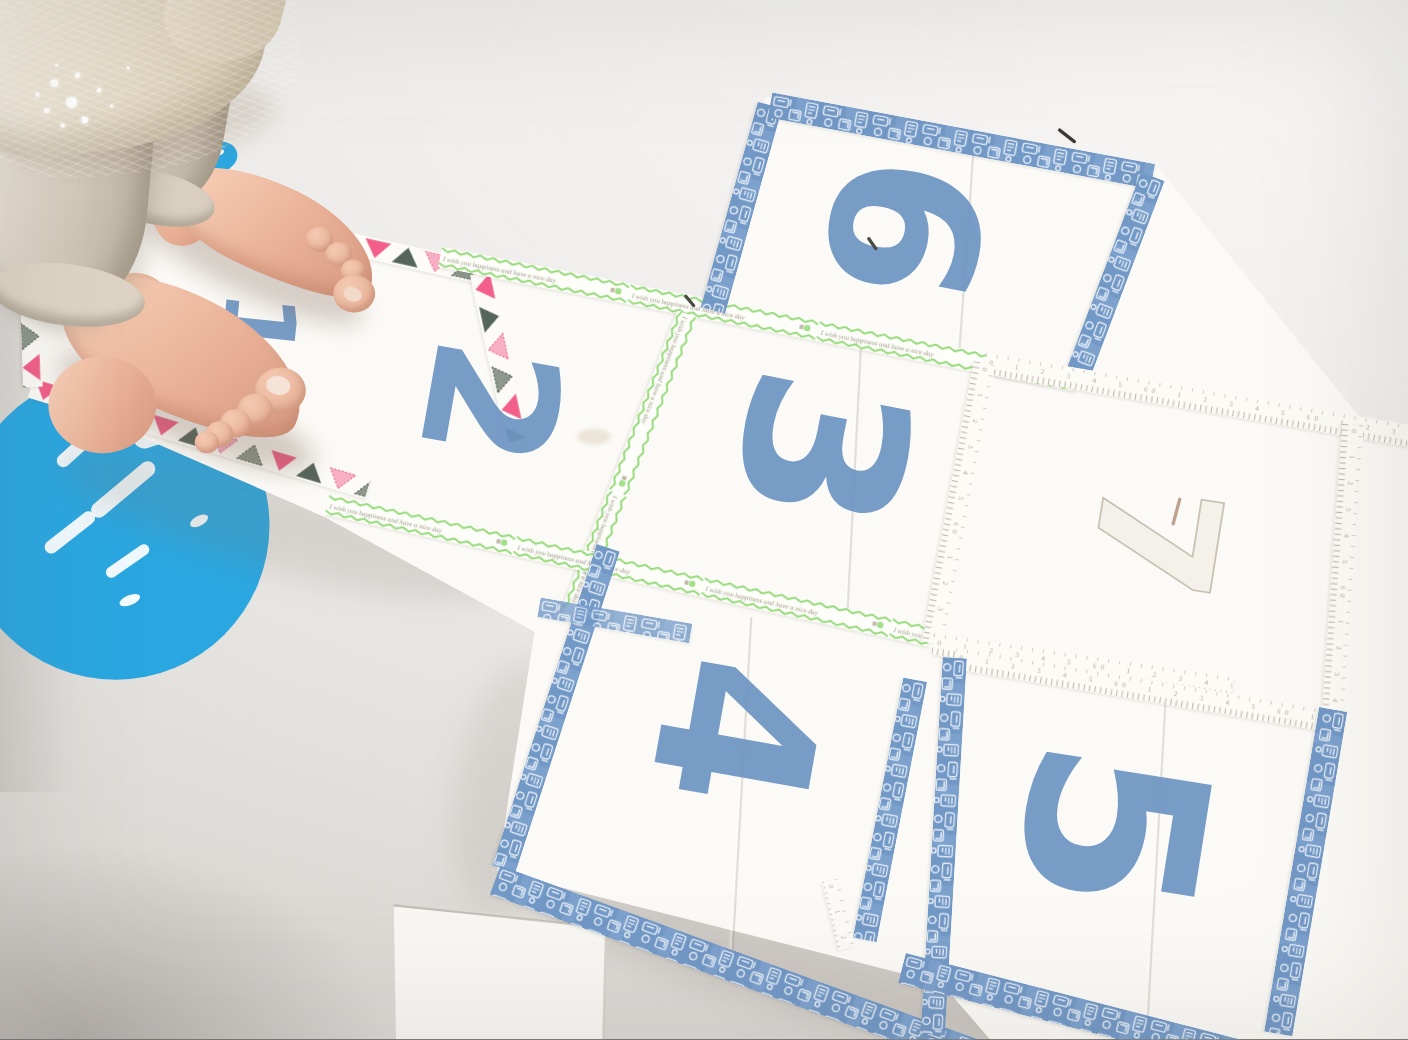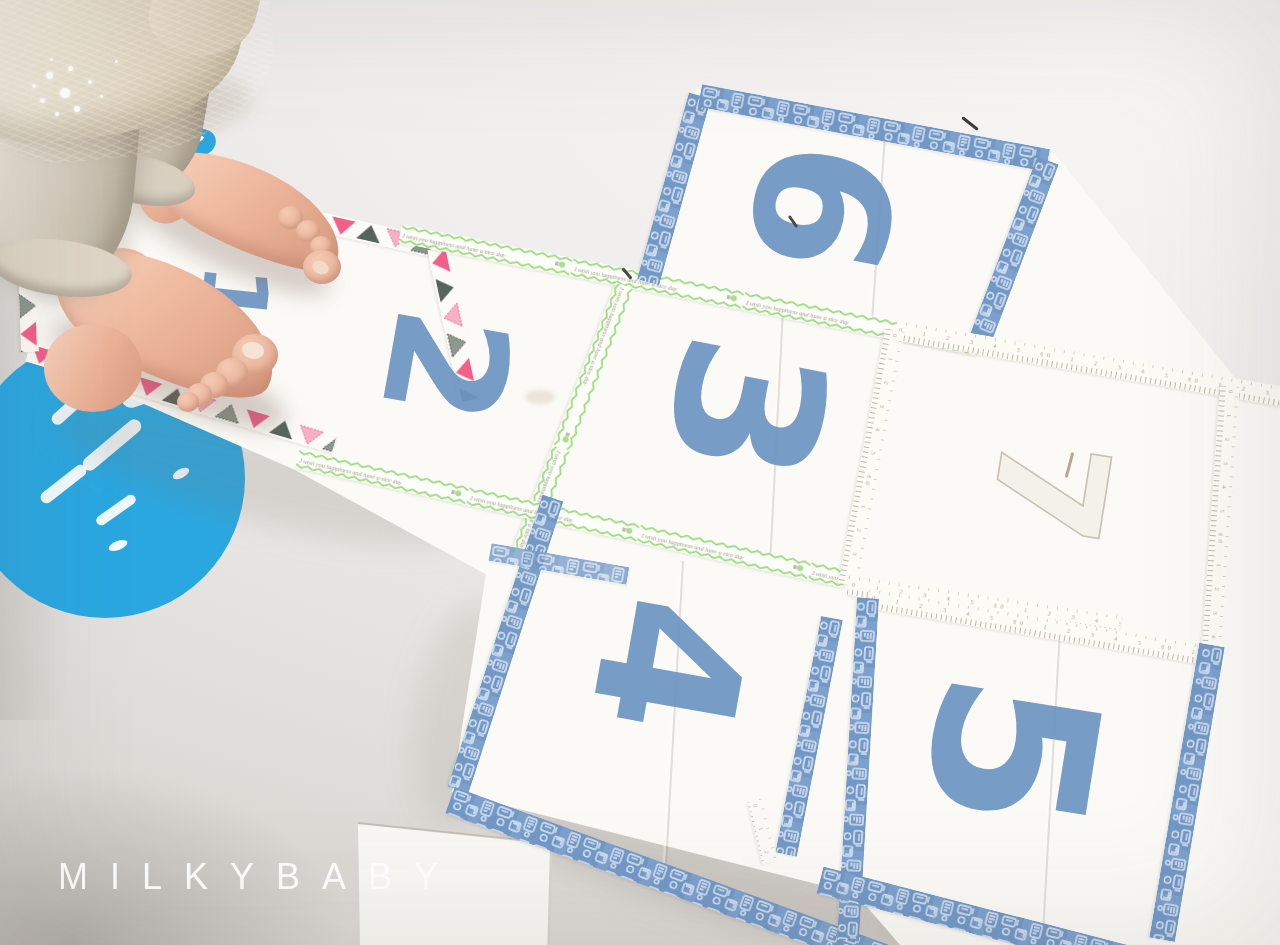--- a/index.html
+++ b/index.html
@@ -65,21 +65,20 @@
       <rect width="150" height="20" fill="#fcfbf6"></rect>
       <line x1="0" y1="17" x2="150" y2="17" stroke="#b6ac9c" stroke-width="6" stroke-dasharray="1,4" opacity=".85"></line>
       <line x1="0" y1="2.5" x2="150" y2="2.5" stroke="#c4bbac" stroke-width="3" stroke-dasharray="1,9" opacity=".7"></line>
       <text x="4" y="11" font-size="6.5" fill="#b3a999" letter-spacing="9.5">0 1 2 3 4 5 6 7 8 9</text>
     </pattern>
   </defs>
 </svg>
 
 <div id="scene">
 
-  <div class="abs wm" style="left:58px;top:856px;z-index:40">MILKYBABY</div>
 <div class="abs" style="left: 0px; top: 720px; width: 460px; height: 225px; z-index: 1; background: radial-gradient(85% 110% at 15% 100%, rgba(106, 100, 93, 0.36), transparent 72%);"></div>
     <div class="abs" style="left: 0px; top: 260px; width: 70px; height: 460px; z-index: 1; background: linear-gradient(to right, rgba(130, 124, 116, 0.16), transparent);"></div>
     <div class="abs" style="left: -35px; top: 338px; width: 280px; height: 280px; border-radius: 50%; background: rgb(42, 167, 225); z-index: 2;"></div>
     <div class="abs" style="left: 120px; top: 380px; width: 70px; height: 20px; transform: rotate(-18deg); border-radius: 10px; background: rgb(255, 255, 255); opacity: 0.93; z-index: 2;"></div>
     <div class="abs" style="left: 46px; top: 398px; width: 56px; height: 12px; transform: rotate(-42deg); border-radius: 10px; background: rgb(255, 255, 255); opacity: 0.93; z-index: 2;"></div>
     <div class="abs" style="left: 76px; top: 438px; width: 72px; height: 14px; transform: rotate(-40deg); border-radius: 10px; background: rgb(255, 255, 255); opacity: 0.93; z-index: 2;"></div>
     <div class="abs" style="left: 36px; top: 478px; width: 55px; height: 12px; transform: rotate(-38deg); border-radius: 10px; background: rgb(255, 255, 255); opacity: 0.93; z-index: 2;"></div>
     <div class="abs" style="left: 93px; top: 505px; width: 46px; height: 10px; transform: rotate(-35deg); border-radius: 10px; background: rgb(255, 255, 255); opacity: 0.93; z-index: 2;"></div>
     <div class="abs" style="left: 183px; top: 129px; width: 33px; height: 27px; transform: rotate(-15deg); border-radius: 50%; background: rgb(42, 167, 225); z-index: 2;"></div>
     <div class="abs" style="left: 180px; top: 171px; width: 17px; height: 14px; transform: rotate(-10deg); border-radius: 50%; background: rgb(42, 167, 225); z-index: 2;"></div>

